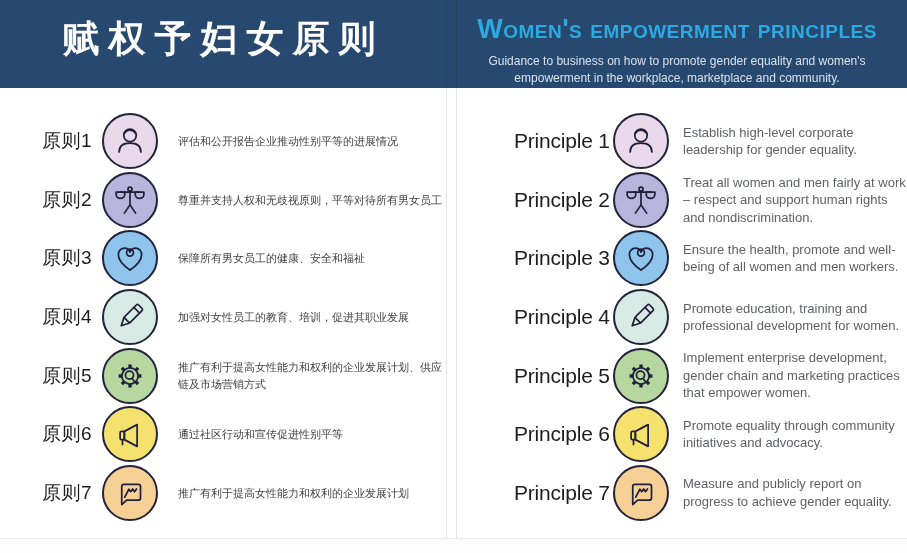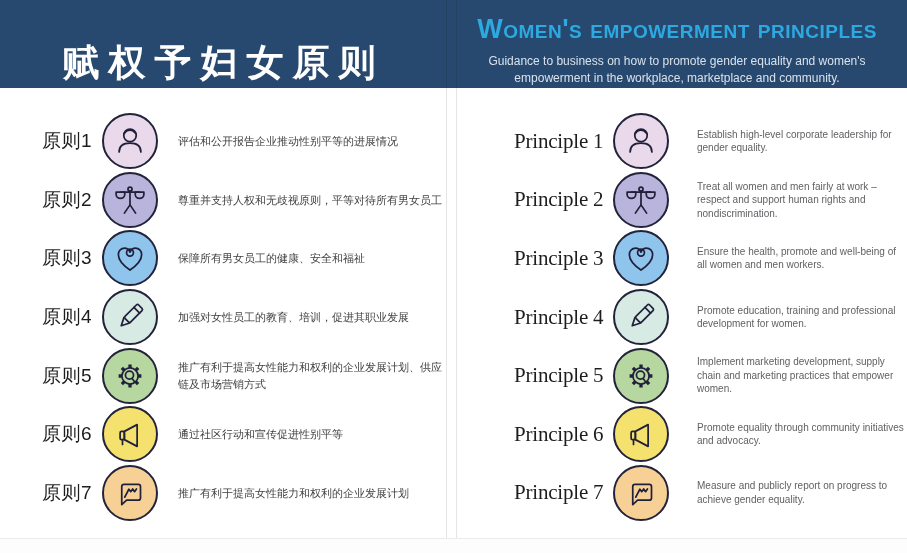--- a/index.html
+++ b/index.html
@@ -4,50 +4,50 @@
 <style>
   html,body{margin:0;padding:0;background:#ffffff;}
   .stage{
     position:relative;width:907px;height:553px;overflow:hidden;
     background:#fdfdfd;
     font-family:"Liberation Sans","DejaVu Sans",sans-serif;
   }
   .pages{position:absolute;left:0;top:0;width:907px;height:538px;background:#ffffff;border-bottom:1px solid #ececec;}
   
   .header{position:absolute;left:0;top:0;width:907px;height:88px;background:#27496f;display:flex;}
-  .header-left{width:447px;display:flex;align-items:flex-end;justify-content:center;padding-top:14px;box-sizing:border-box;}
+  .header-left{width:447px;display:flex;align-items:flex-start;justify-content:center;padding-top:14px;box-sizing:border-box;}
   .zh-title{color:#ffffff;font-size:37px;font-weight:600;letter-spacing:9px;white-space:nowrap;}
   .header-right{flex:1;display:flex;flex-direction:column;align-items:center;justify-content:center;padding-top:13px;box-sizing:border-box;}
   .en-title{
     color:#2da9e1;font-size:27px;font-weight:bold;letter-spacing:0.5px;
     font-variant:small-caps;text-transform:lowercase;white-space:nowrap;
   }
   .en-title::first-letter{text-transform:uppercase;}
   .en-subtitle{color:#d9e2ec;font-size:12px;line-height:1.45;text-align:center;max-width:430px;margin-top:8px;}
   
   .seam{position:absolute;top:0;width:1px;height:538px;background:rgba(0,0,0,0.10);}
   .seam.l{left:446px;} .seam.r{left:456px;}
   
   .rows{position:absolute;top:112px;display:flex;flex-direction:column;}
   .rows.left{left:42px;width:400px;}
   .rows.right{left:514px;width:392px;}
   .row{height:58.6px;display:flex;align-items:center;}
   .plabel{color:#1d1d1f;flex-shrink:0;}
   .plabel.zh{width:60px;font-size:19px;font-weight:500;letter-spacing:0.5px;}
-  .plabel.en{width:99px;font-size:21px;font-weight:400;letter-spacing:-0.2px;font-family:Liberation Serif, serif;}
+  .plabel.en{width:99px;font-size:21px;font-weight:400;letter-spacing:-0.2px;}
   .circle{
     width:52px;height:52px;border-radius:50%;border:2px solid #23233b;
     display:flex;align-items:center;justify-content:center;flex-shrink:0;
     box-sizing:content-box;
   }
   .ic{width:36px;height:36px;fill:none;stroke:#20203a;stroke-width:2.3;stroke-linecap:round;stroke-linejoin:round;}
   .teeth{stroke-width:4.4;stroke-linecap:butt;}
   .desc{line-height:1.5;}
   .desc.zh{margin-left:20px;font-size:11px;color:#3f3f42;}
-  .desc.en{margin-left:28px;font-size:10px;color:#5f6164;line-height:1.35;}
+  .desc.en{margin-left:14px;font-size:13px;color:#5f6164;line-height:1.35;}
   .defs{position:absolute;width:0;height:0;overflow:hidden;}
 </style>
 </head>
 <body>
 
 <svg class="defs" aria-hidden="true">
   <symbol id="i-person" viewBox="0 0 48 48">
     <circle cx="24" cy="16.5" r="8.3"></circle>
     <path d="M16.6 13.8 C19.5 8.6 27 8.2 30.6 13"></path>
     <path d="M9.5 38.5 C9.5 29.5 15.5 26.8 24 26.8 C32.5 26.8 38.5 29.5 38.5 38.5"></path>
@@ -207,21 +207,21 @@
       </div>
       <div class="desc en">Promote education, training and professional development for women.</div>
     </div>
     <div class="row">
       <div class="plabel en">Principle 5</div>
       <div class="circle" style="background: rgb(182, 216, 160);">
         <svg class="ic" viewBox="0 0 48 48">
             <use href="#i-gear"></use>
           </svg>
       </div>
-      <div class="desc en">Implement marketing development, supply chain and marketing practices that empower women.</div>
+      <div class="desc en">Implement enterprise development, gender chain and marketing practices that empower women.</div>
     </div>
     <div class="row">
       <div class="plabel en">Principle 6</div>
       <div class="circle" style="background: rgb(245, 226, 110);">
         <svg class="ic" viewBox="0 0 48 48">
             <use href="#i-megaphone"></use>
           </svg>
       </div>
       <div class="desc en">Promote equality through community initiatives and advocacy.</div>
     </div>

